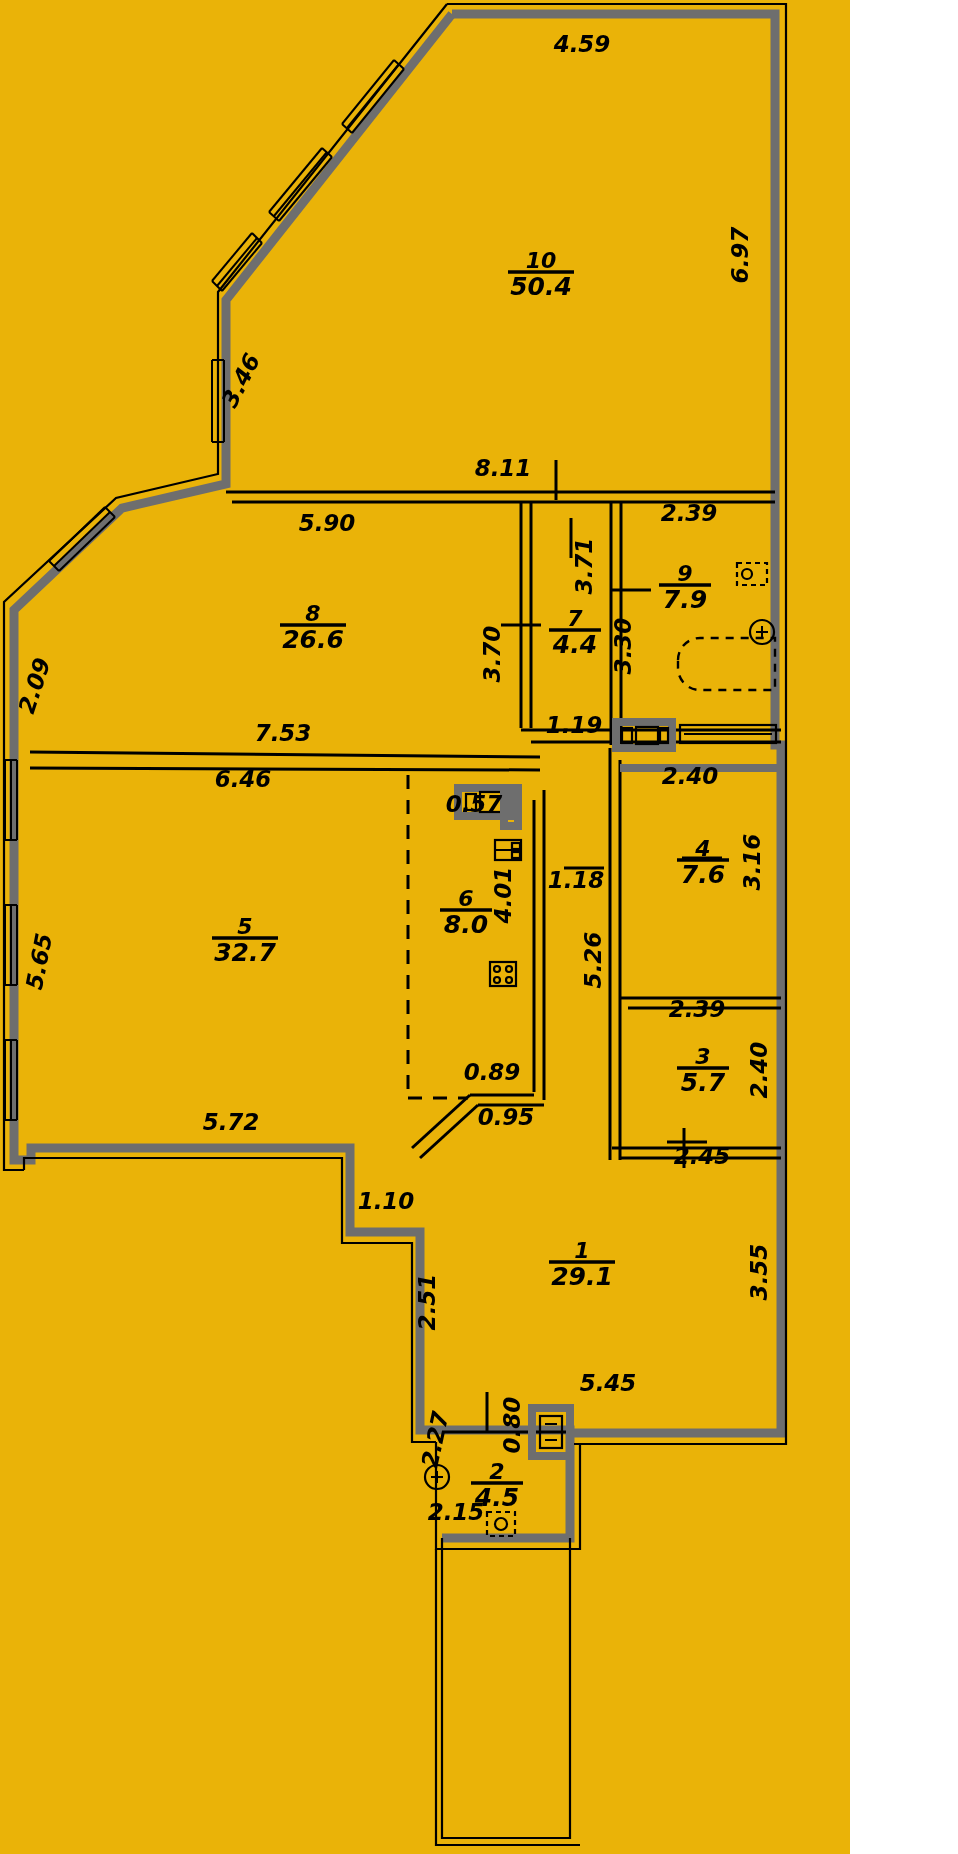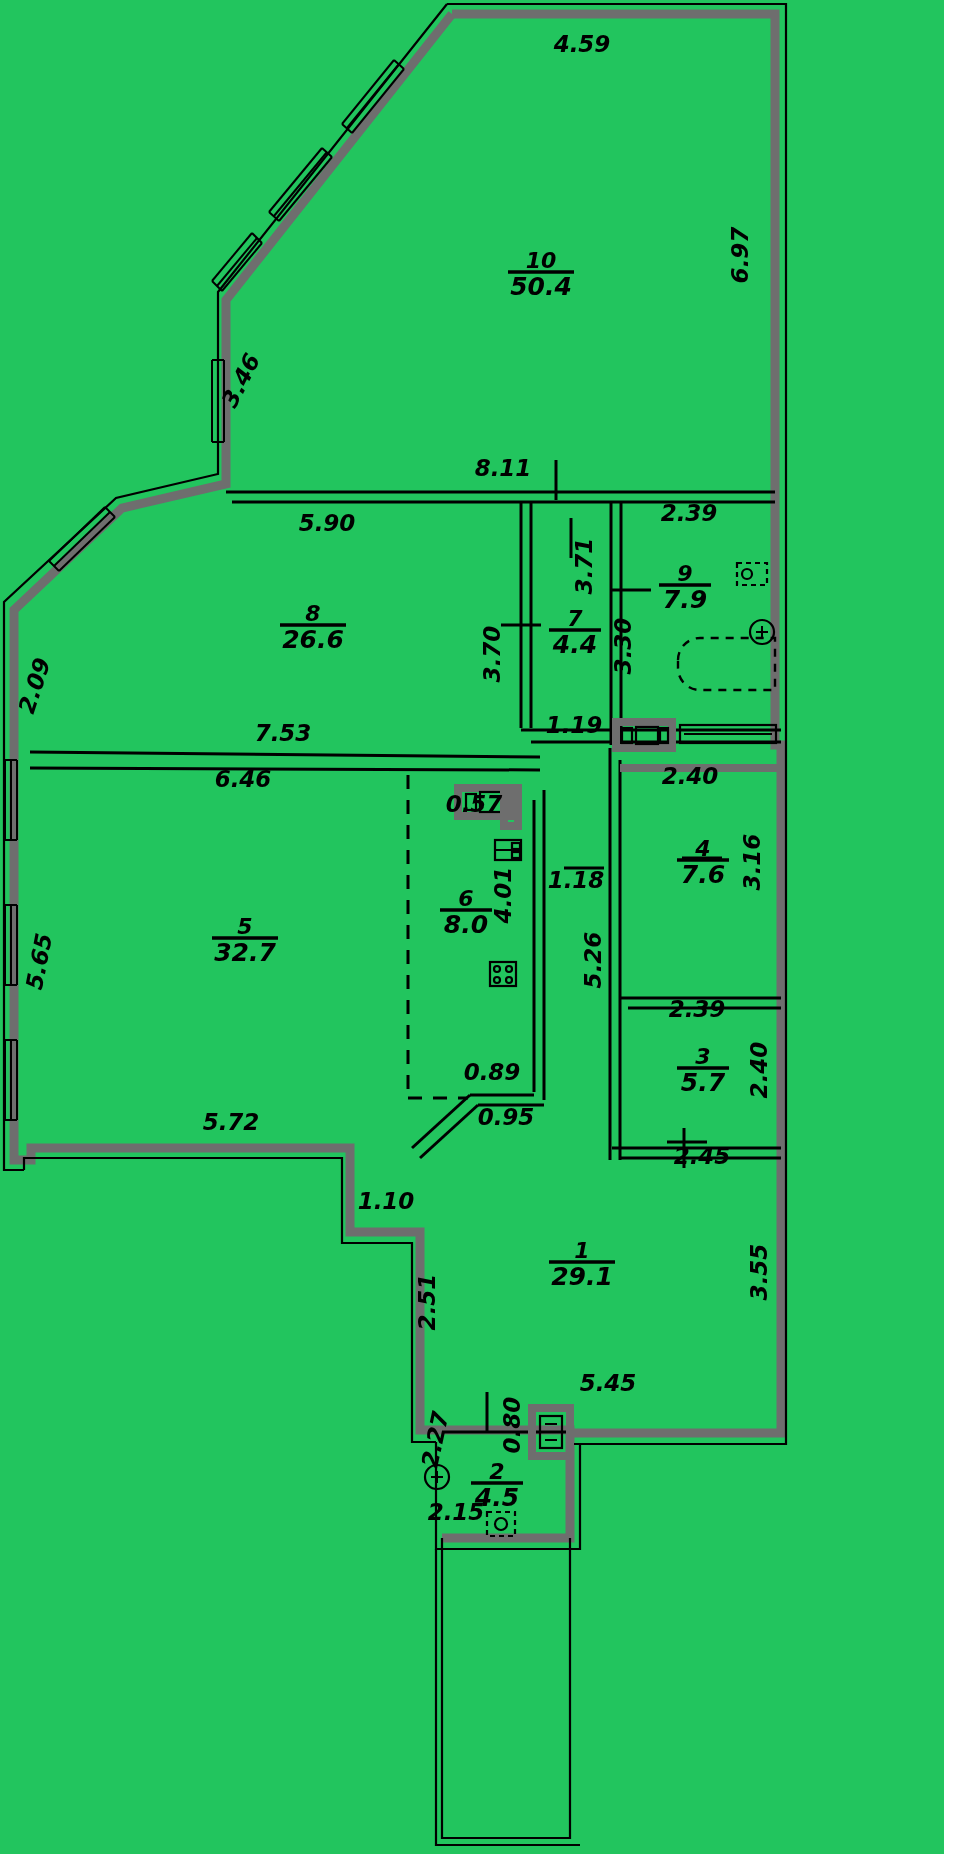--- a/index.html
+++ b/index.html
@@ -1,17 +1,17 @@
 <!DOCTYPE html>
 <html><head>
 <meta charset="utf-8">
 <style>
   html,body{margin:0;padding:0;background:#ffffff;}
   body{font-family:"Liberation Sans",sans-serif;}
-  #plan-wrap{position:relative;width:944px;height:1854px;background:#22c55e;overflow:hidden;}
+  #plan-wrap{position:relative;width:850px;height:1854px;background:#eab308;overflow:hidden;}
   svg#floorplan{position:absolute;left:0;top:0;width:958px;height:1854px;display:block;}
   .dimtext{font-family:"DejaVu Sans",sans-serif;font-weight:bold;font-style:italic;font-size:23px;fill:#000;}
   .roomnum{font-family:"DejaVu Sans",sans-serif;font-weight:bold;font-style:italic;font-size:22px;fill:#000;text-anchor:middle;}
   .roomarea{font-family:"DejaVu Sans",sans-serif;font-weight:bold;font-style:italic;font-size:25px;fill:#000;text-anchor:middle;}
   .wall-outer{fill:none;stroke:#6e6e6e;stroke-width:9;stroke-linejoin:miter;stroke-linecap:butt;}
   .wall-thin{fill:none;stroke:#000;stroke-width:3;stroke-linejoin:miter;}
   .wall-thin2{fill:none;stroke:#000;stroke-width:2.2;stroke-linejoin:miter;}
   .hairline{fill:none;stroke:#000;stroke-width:2;}
   .dash{fill:none;stroke:#000;stroke-width:3;stroke-dasharray:14 11;}
   .dash-s{fill:none;stroke:#000;stroke-width:2.4;stroke-dasharray:8 7;}

